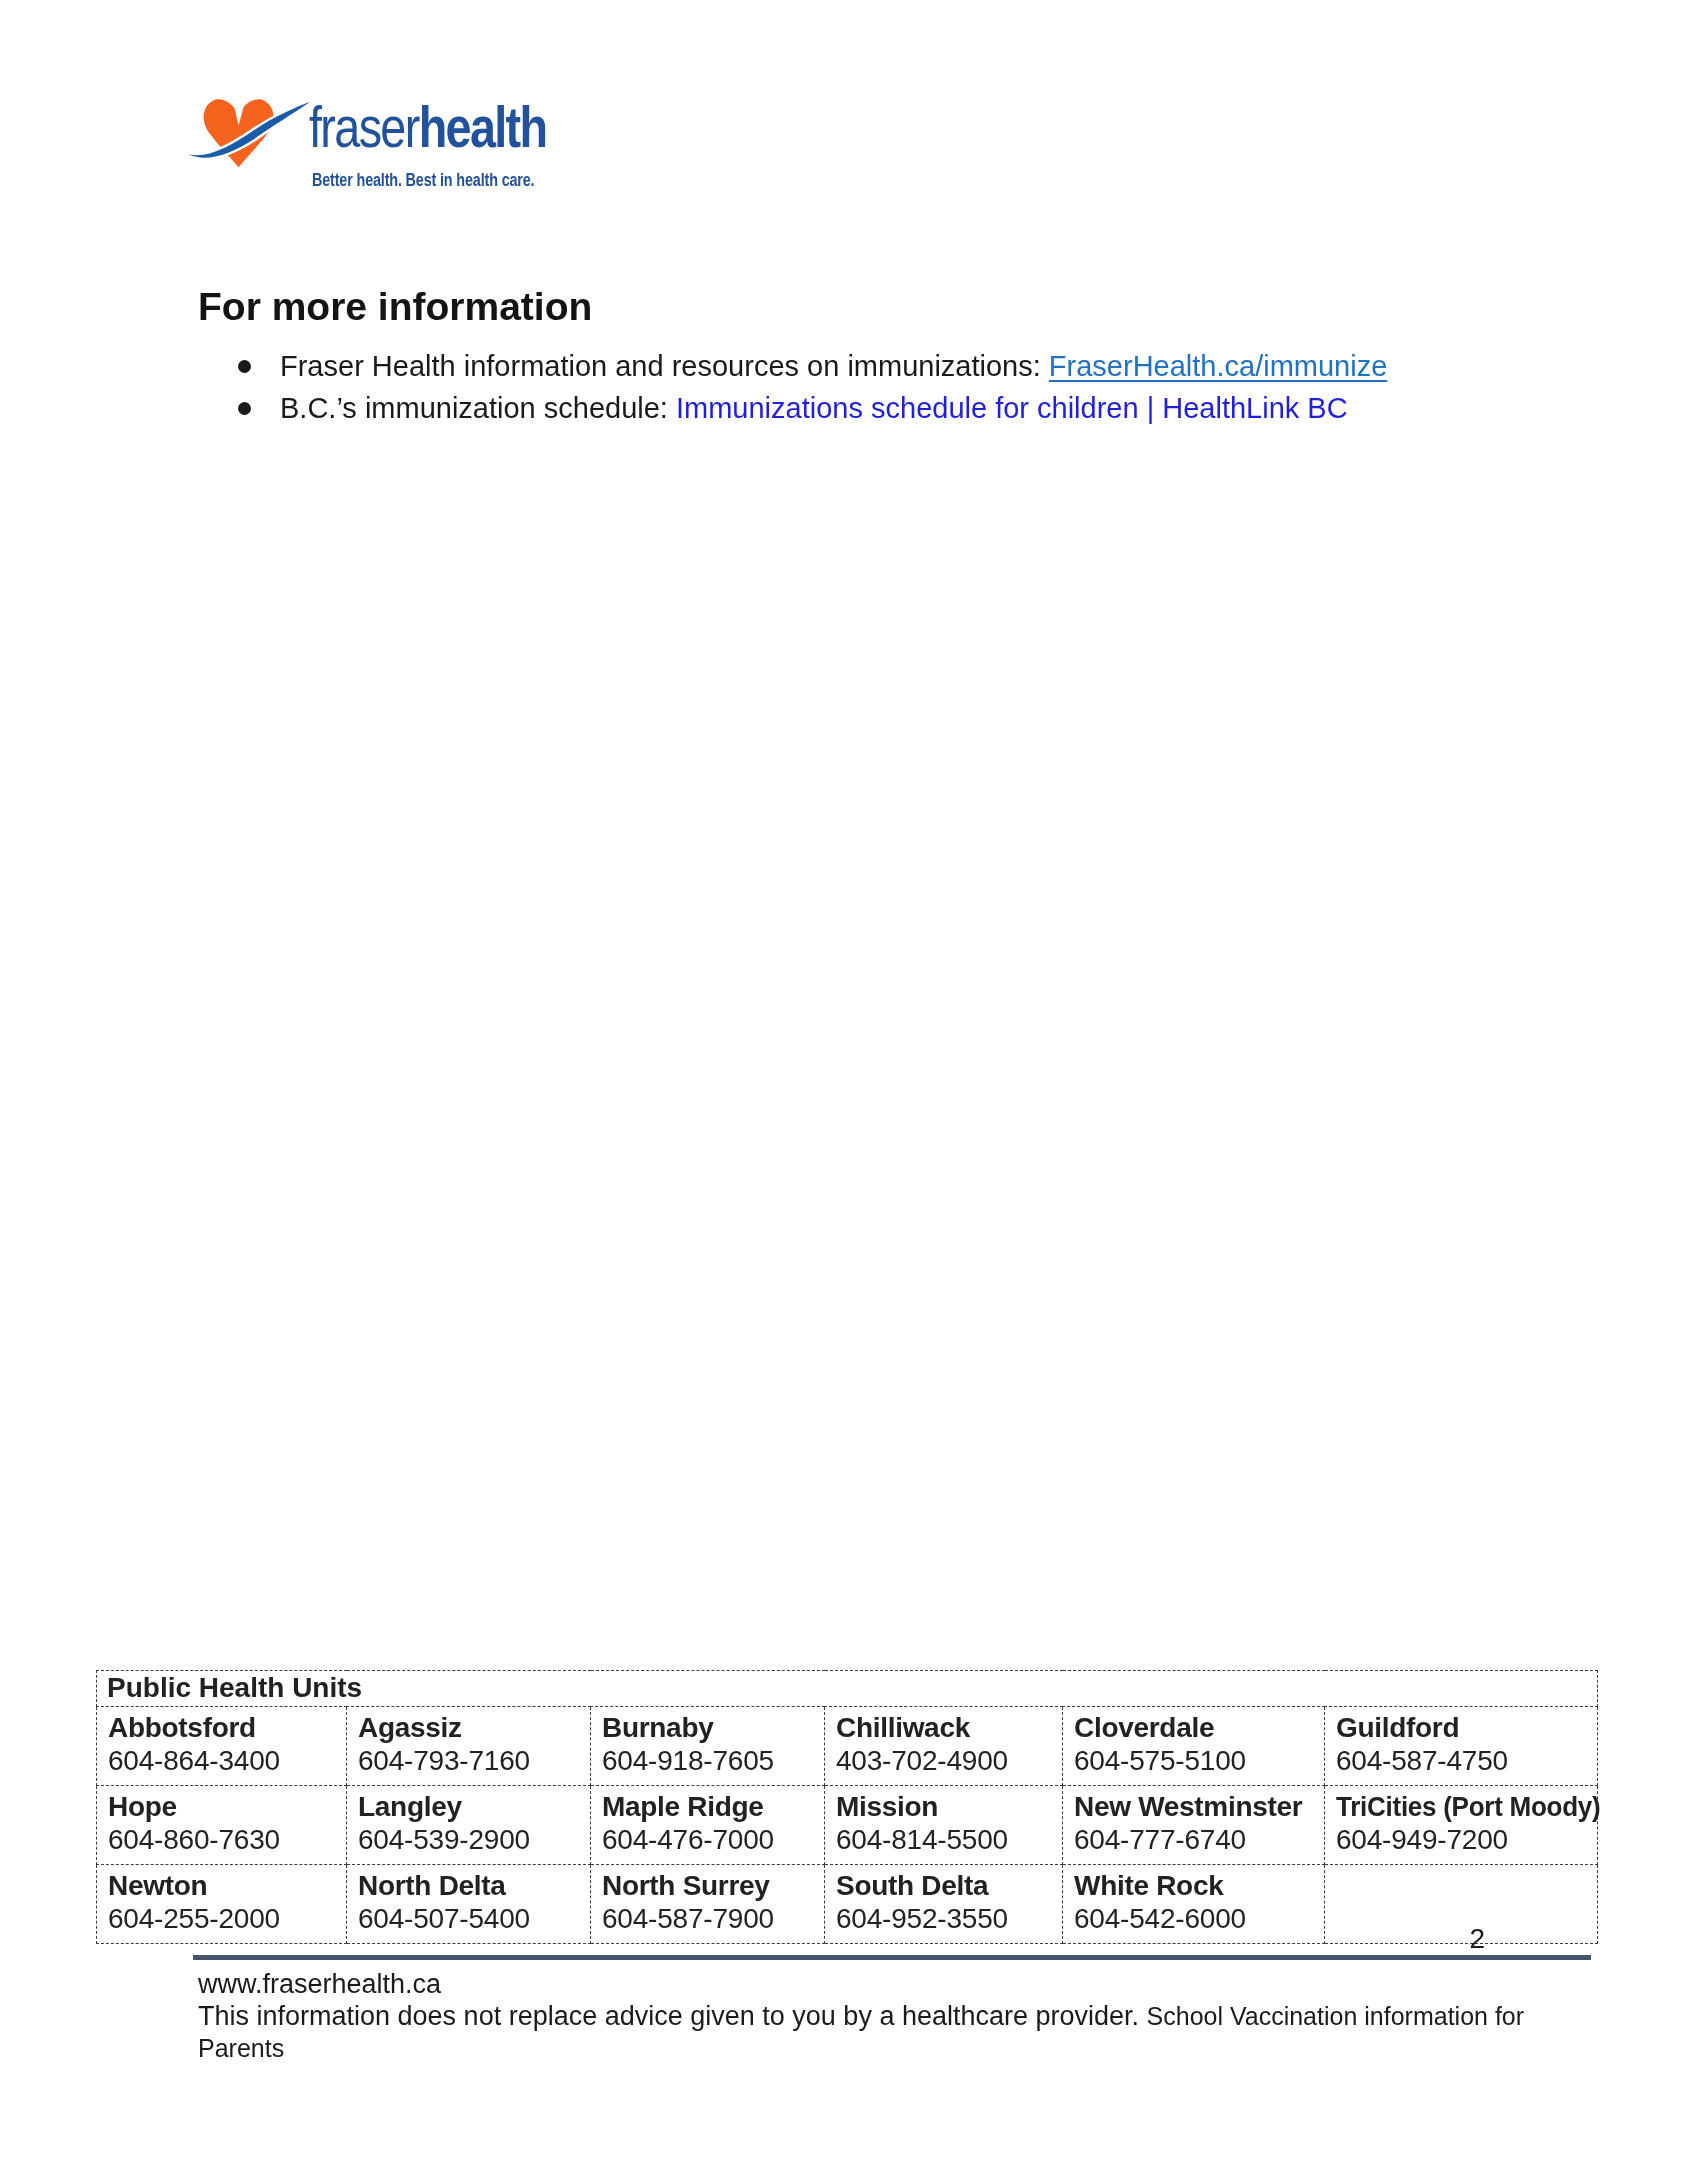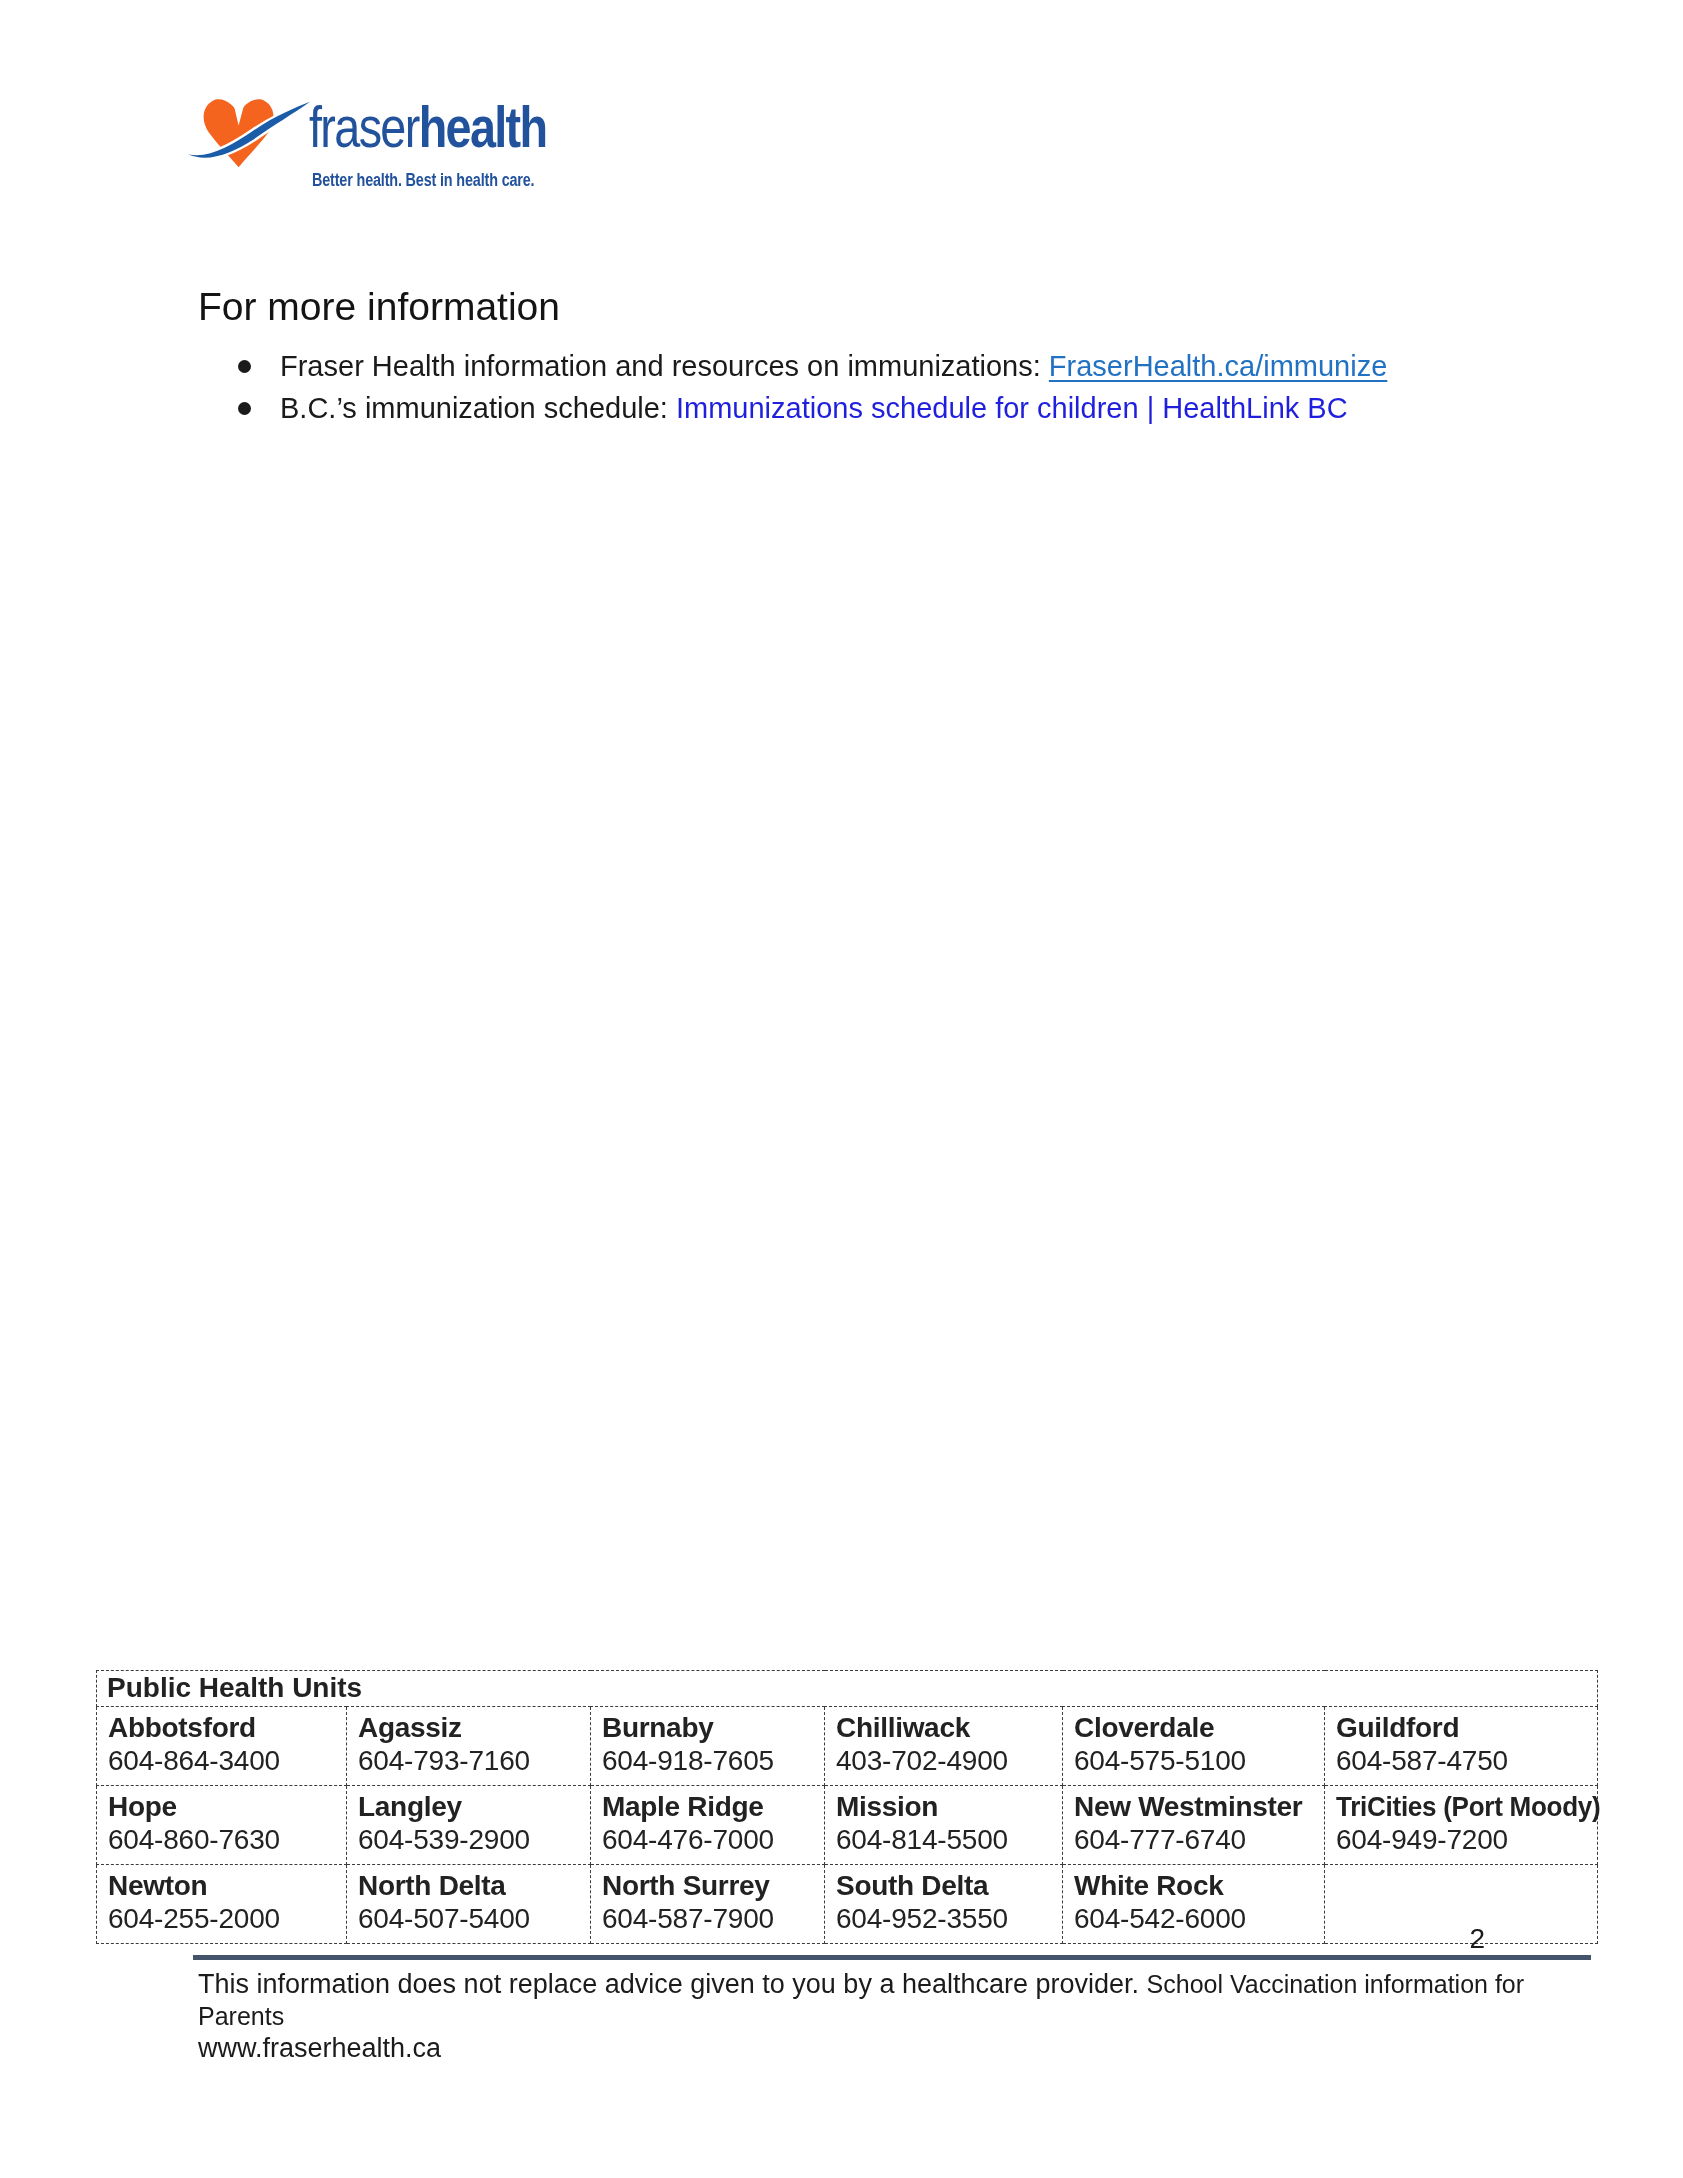--- a/index.html
+++ b/index.html
@@ -26,21 +26,21 @@
   .logo-tagline {
     position:absolute; left:126px; top:85px;
     font-size:18px; font-weight:700; letter-spacing:-0.2px;
     color:#21529b; white-space:nowrap;
     transform:scaleX(0.80); transform-origin:left top;
   }
 
   
   .content { position:absolute; left:198px; top:285px; width:1307px; }
   .heading {
-    font-size:39px; font-weight:400; color:#141414;
+    font-size:39px; font-weight:700; color:#141414;
     margin:0 0 20px 0; line-height:1.15;
   }
   .bullets { list-style:none; margin:0; padding:0; }
   .bullets li {
     display:flex; align-items:flex-start;
     padding-left:40px; margin-bottom:9px;
     font-size:29px; line-height:33px;
   }
   .dot {
     flex:0 0 13px; width:13px; height:13px; border-radius:50%;
@@ -206,18 +206,18 @@
             <div class="phu-name"></div>
             <div class="phu-phone"></div>
           </td>
     </tr>
   </tbody>
     </table>
 
   <div class="page-num">2</div>
   <div class="footer-rule"></div>
   <div class="footer">
+    <div>www.fraserhealth.ca</div>
     <div><span>This information does not replace advice given to you by a healthcare provider. </span><span class="doc-title">School Vaccination information for Parents</span></div>
-    <div>www.fraserhealth.ca</div>
   </div>
 
 </div>
 
 
 </body></html>

